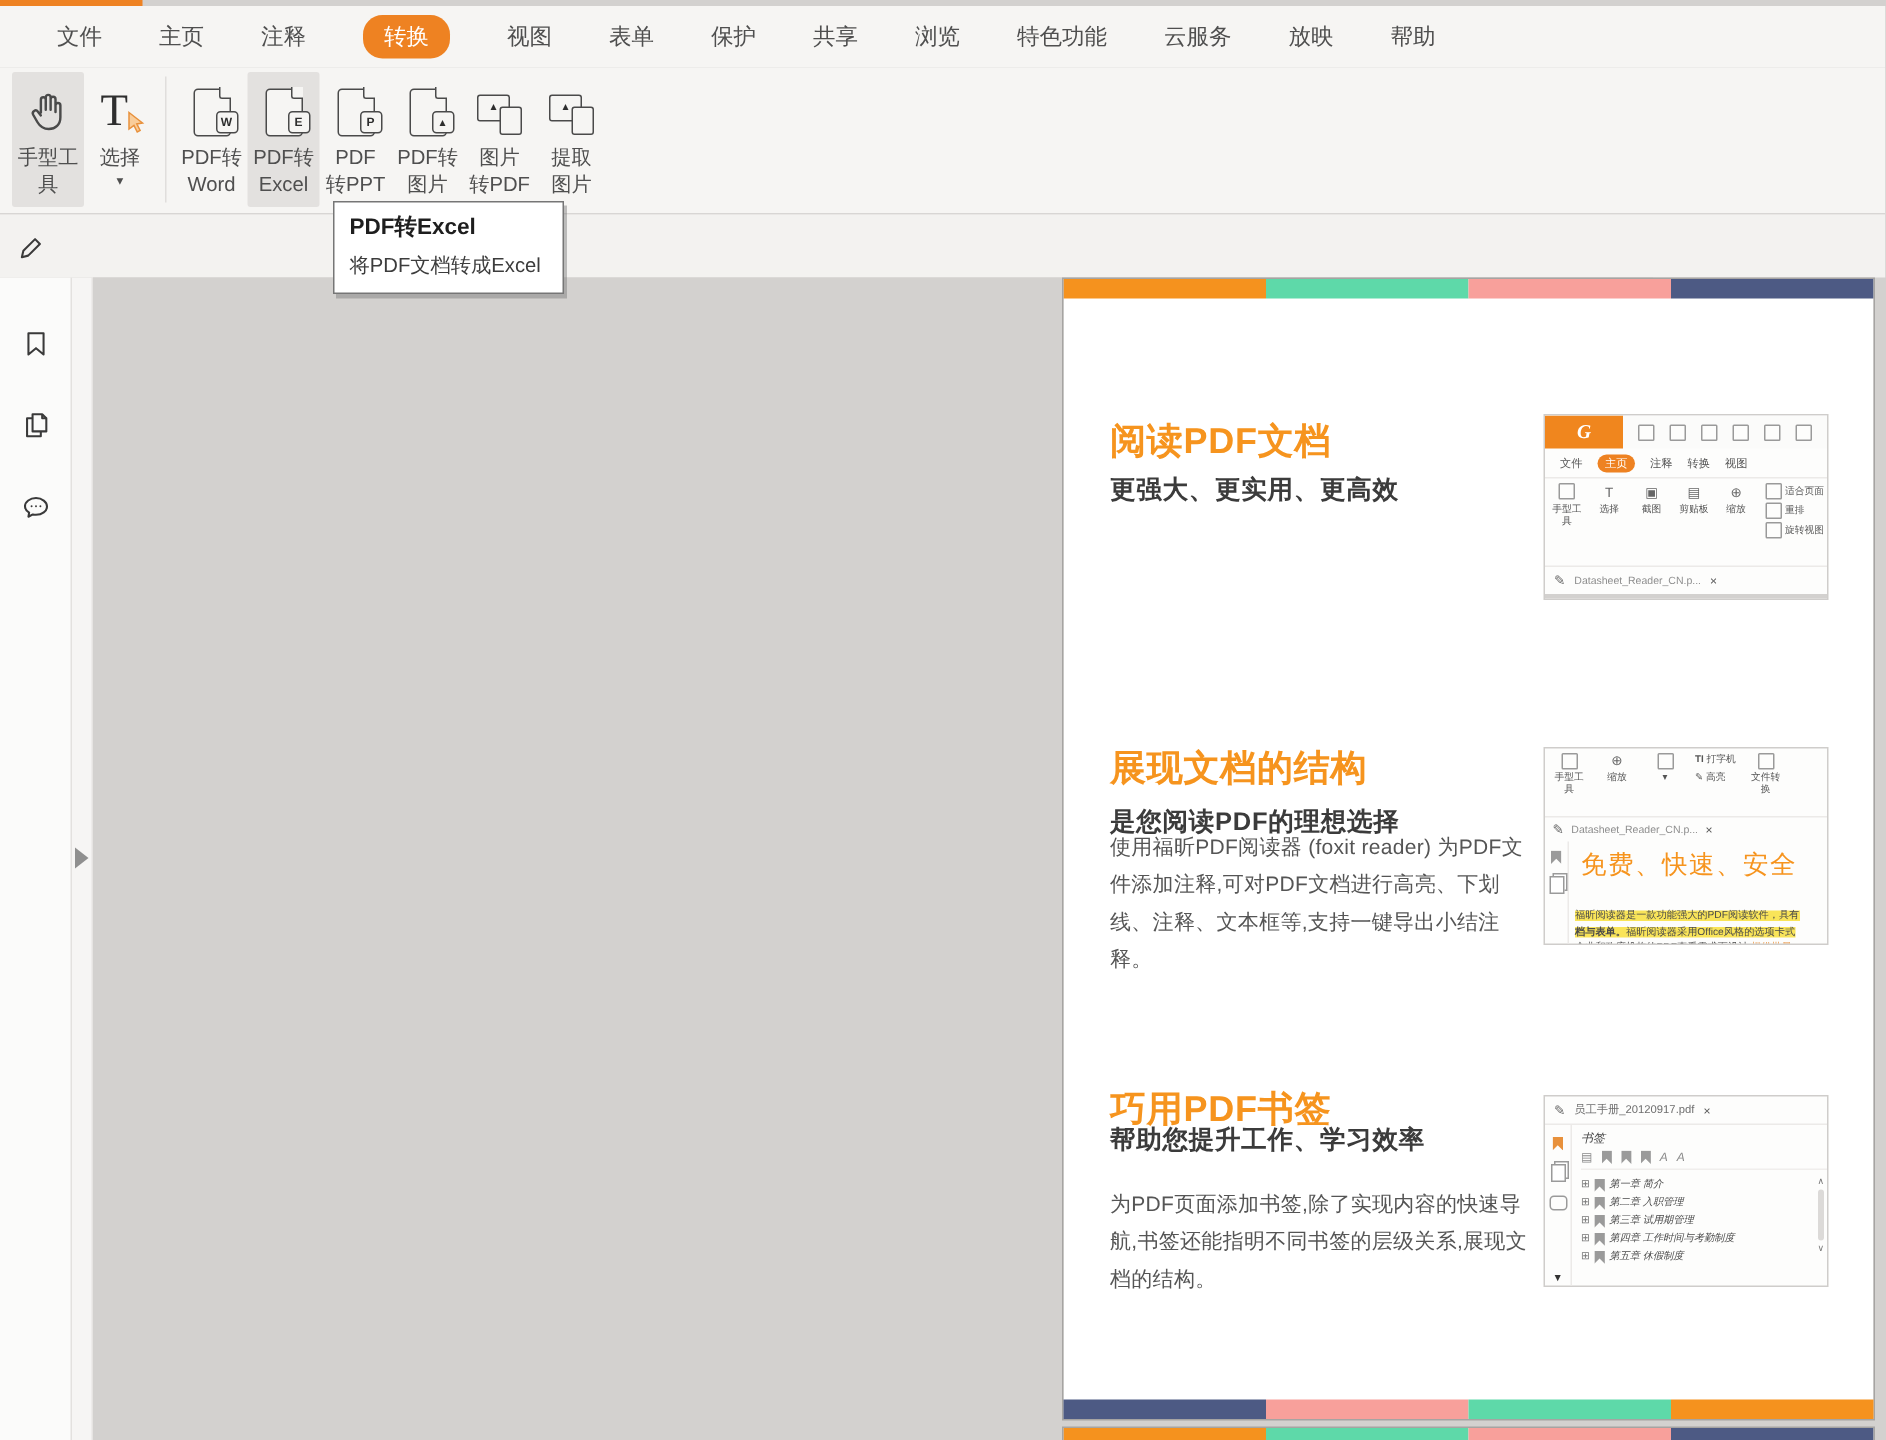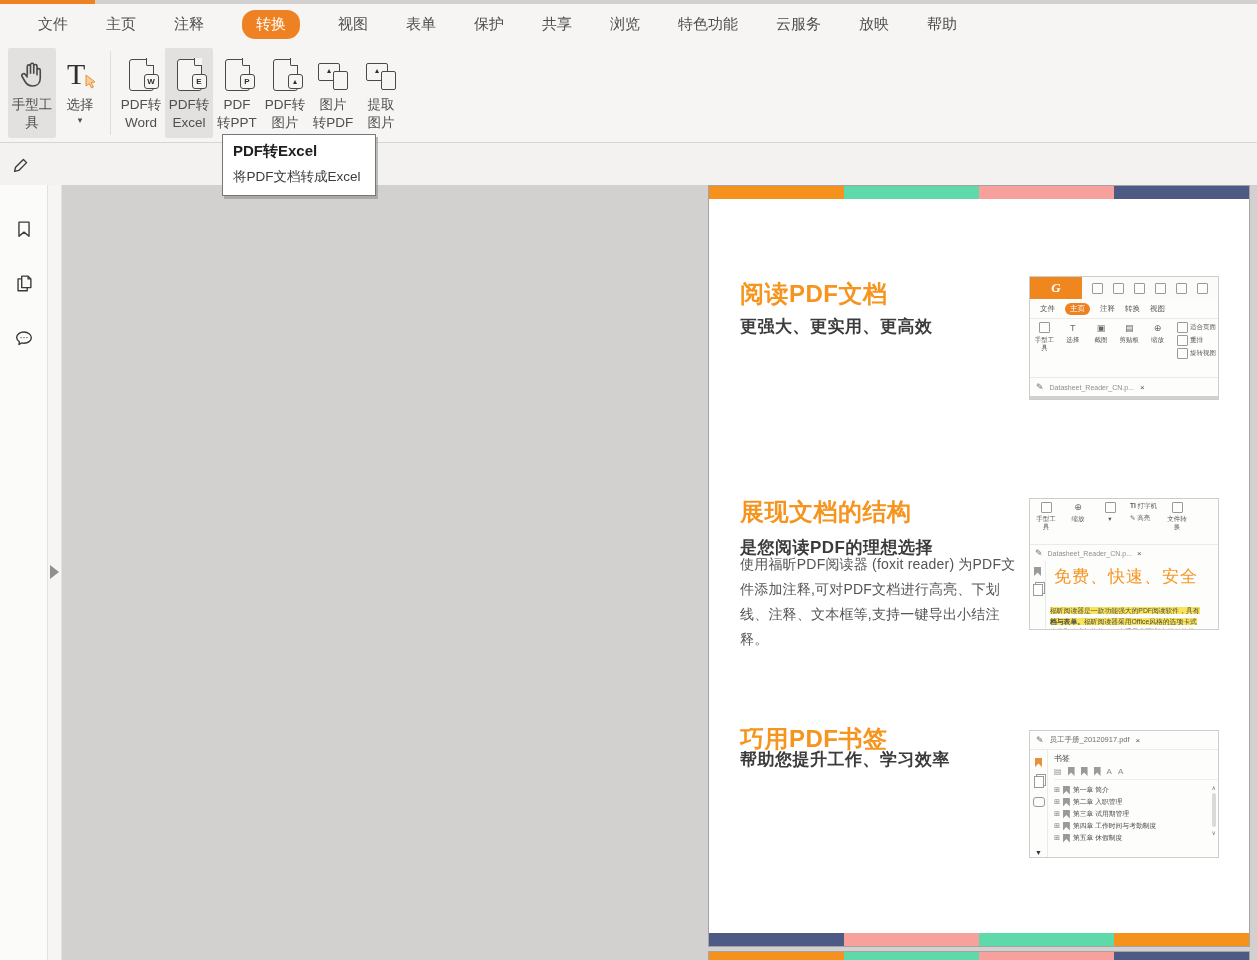--- a/index.html
+++ b/index.html
@@ -102,21 +102,21 @@
   .t2-line{font-size:6.8px;line-height:10.5px;white-space:nowrap;color:#4a4a4a;}
   .hl{background:#F9E459;}
   .hl-b{background:#F9E459;font-weight:bold;}
   .t2-link{color:#E8913C;text-decoration:underline;}
   
   .t3-tabrow{height:18px;display:flex;align-items:center;gap:6px;padding-left:6px;border-bottom:1px solid #eceae8;}
   .t3-tabname{font-size:7.5px;color:#6e6e6e;}
   .t3-body{display:flex;height:108px;}
   .t3-rail{width:17px;display:flex;flex-direction:column;align-items:center;gap:9px;padding-top:8px;border-right:1px solid #eceae8;position:relative;}
   .t3-rail .dn{position:absolute;bottom:2px;font-size:7px;color:#333;}
-  .t3-panel{flex:1;padding:3px 0 0 6px;position:relative;}
+  .t3-panel{flex:1;padding:3px 0 0 6px;position:relative;font-style:italic;}
   .t3-title{font-size:8px;color:#444;margin-bottom:3px;}
   .t3-icons{display:flex;align-items:center;gap:6px;margin-bottom:4px;color:#8a8a8a;font-size:8px;border-bottom:1px solid #f0eeec;padding-bottom:3px;}
   .t3-item{display:flex;align-items:center;gap:3px;font-size:6.8px;line-height:12px;color:#4a4a4a;white-space:nowrap;}
   .t3-plus{font-size:7px;color:#777;}
   .t3-scroll{position:absolute;right:2px;top:34px;display:flex;flex-direction:column;align-items:center;gap:2px;font-size:6px;color:#777;}
   .t3-scroll .bar{width:4px;height:34px;background:#dcdad8;border-radius:2px;}
   
   .tooltip{position:absolute;left:222px;top:134px;width:154px;background:#fff;border:1px solid #767676;
     box-shadow:2px 3px 0 rgba(120,120,120,0.45);z-index:50;box-sizing:border-box;padding:7px 10px 9px 10px;}
   .tooltip .tt-title{font-size:15px;font-weight:bold;color:#1e1e1e;margin-bottom:7px;}
@@ -370,20 +370,21 @@
           <div class="t2-head">免费、快速、安全</div>
           <div class="t2-line"><span class="hl">福昕阅读器是一款功能强大的PDF阅读软件，具有</span></div>
           <div class="t2-line"><span class="hl-b">档与表单。</span><span class="hl">福昕阅读器采用Office风格的选项卡式</span></div>
           <div class="t2-line"><span>企业和政府机构的PDF查看需求而设计,</span><span class="t2-link">提供批量</span></div>
         </div>
       </div>
     </div>
 
     <div class="sec-head" style="top:537px">巧用PDF书签</div>
     <div class="sec-sub" style="top:562px">帮助您提升工作、学习效率</div>
+    <div class="sec-body" style="top:604px">为PDF页面添加书签,除了实现内容的快速导航,书签还能指明不同书签的层级关系,展现文档的结构。</div>
 
     <div class="thumb" style="top:544px;height:128px">
       <div class="t3-tabrow">
         <span class="mini-pencil">✎</span>
         <span class="t3-tabname">员工手册_20120917.pdf</span>
         <span class="t1-close">×</span>
       </div>
       <div class="t3-body">
         <div class="t3-rail">
           <span class="mini-flag orange"></span>

